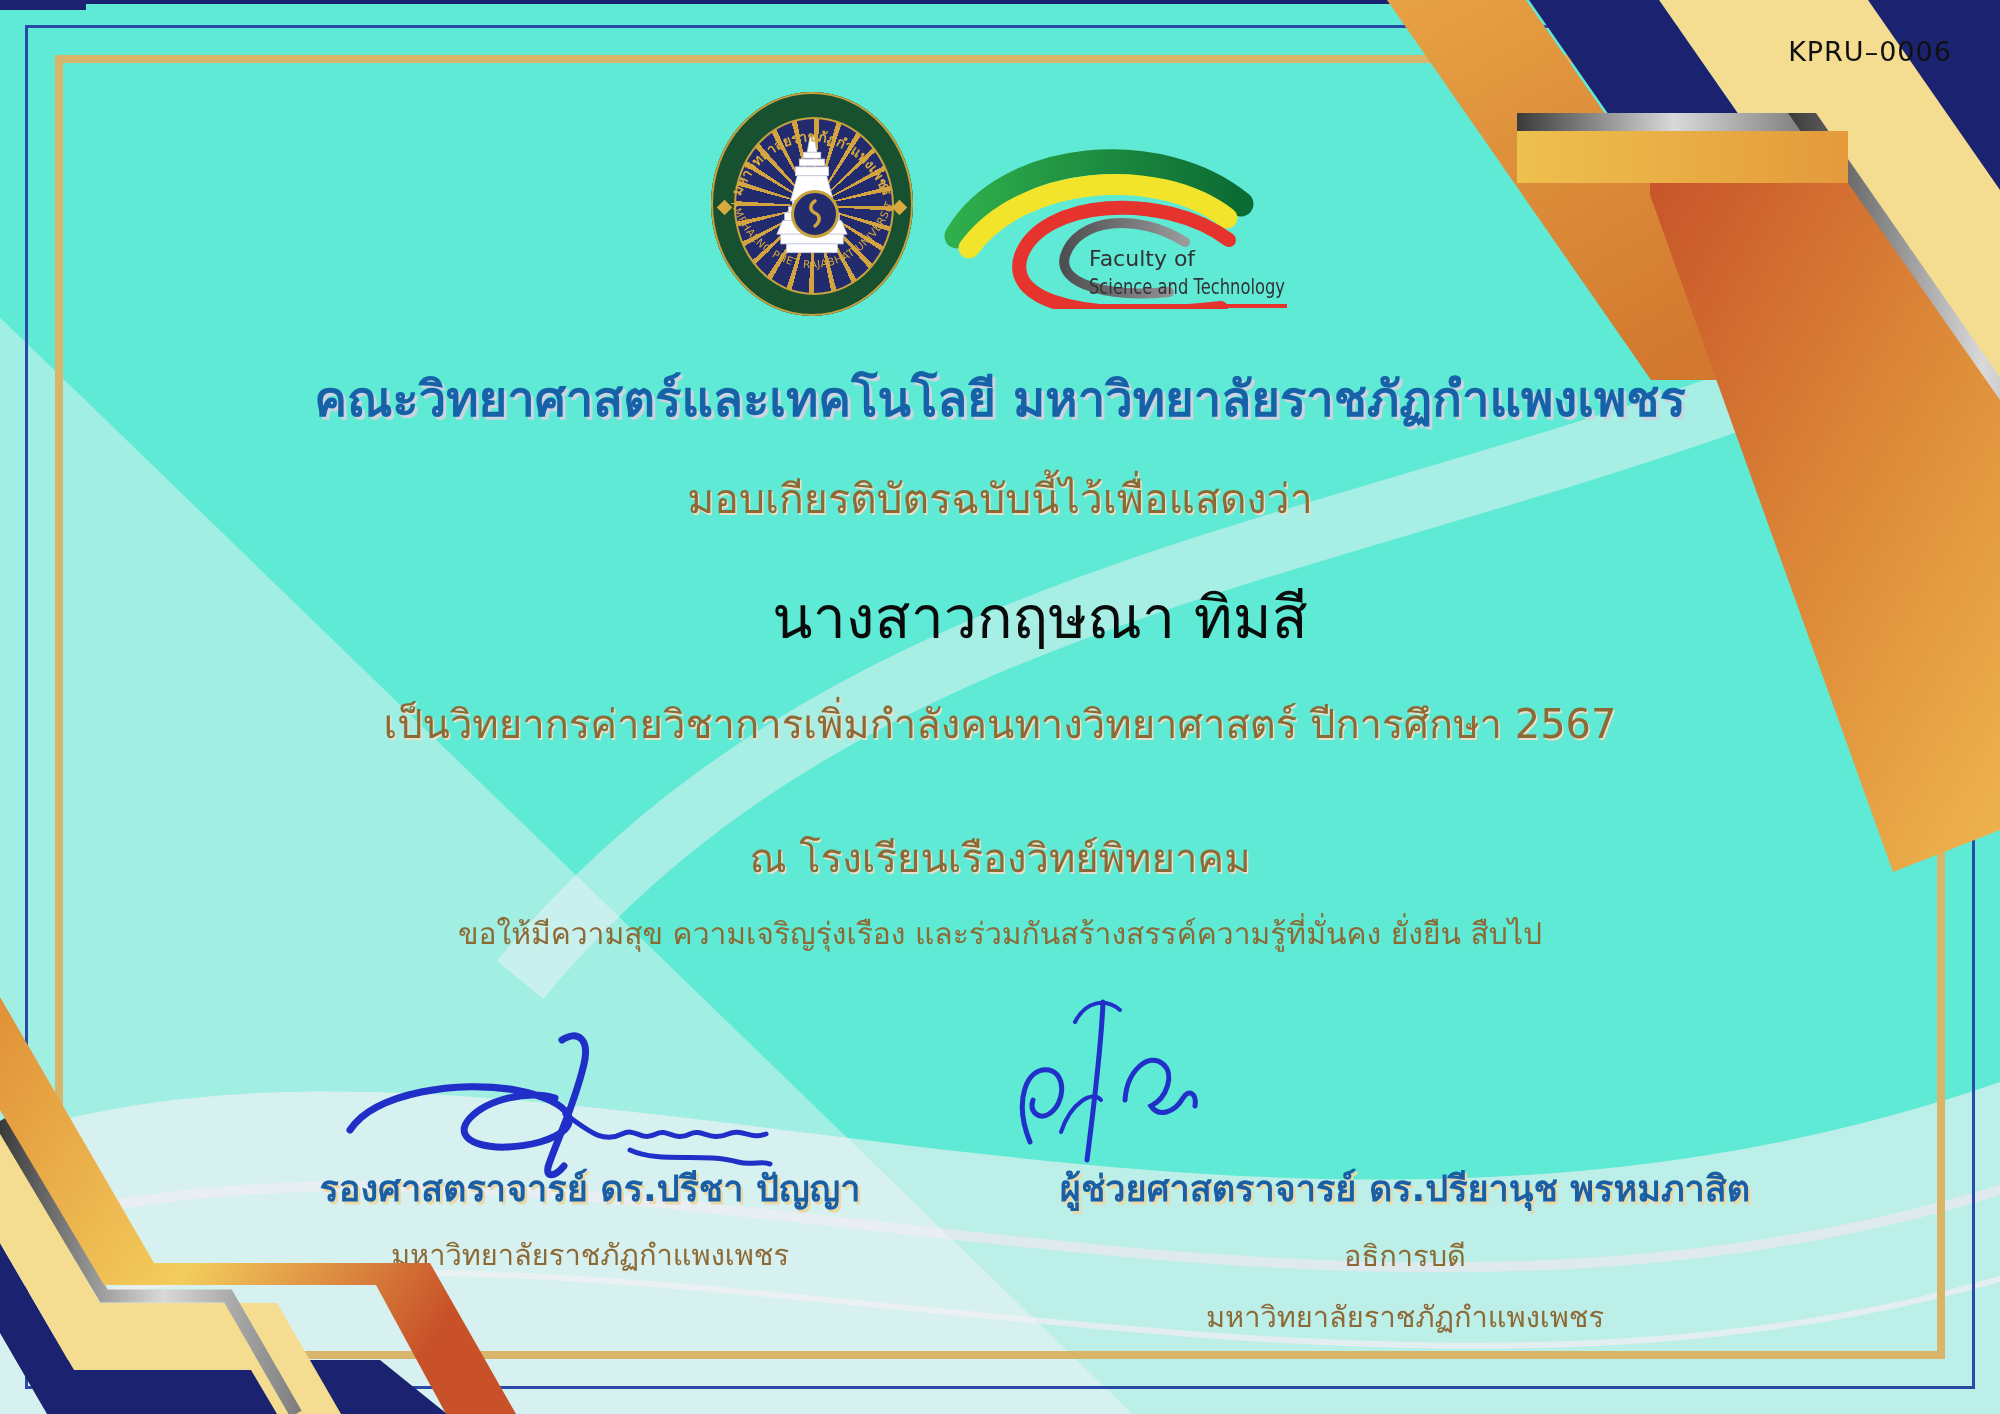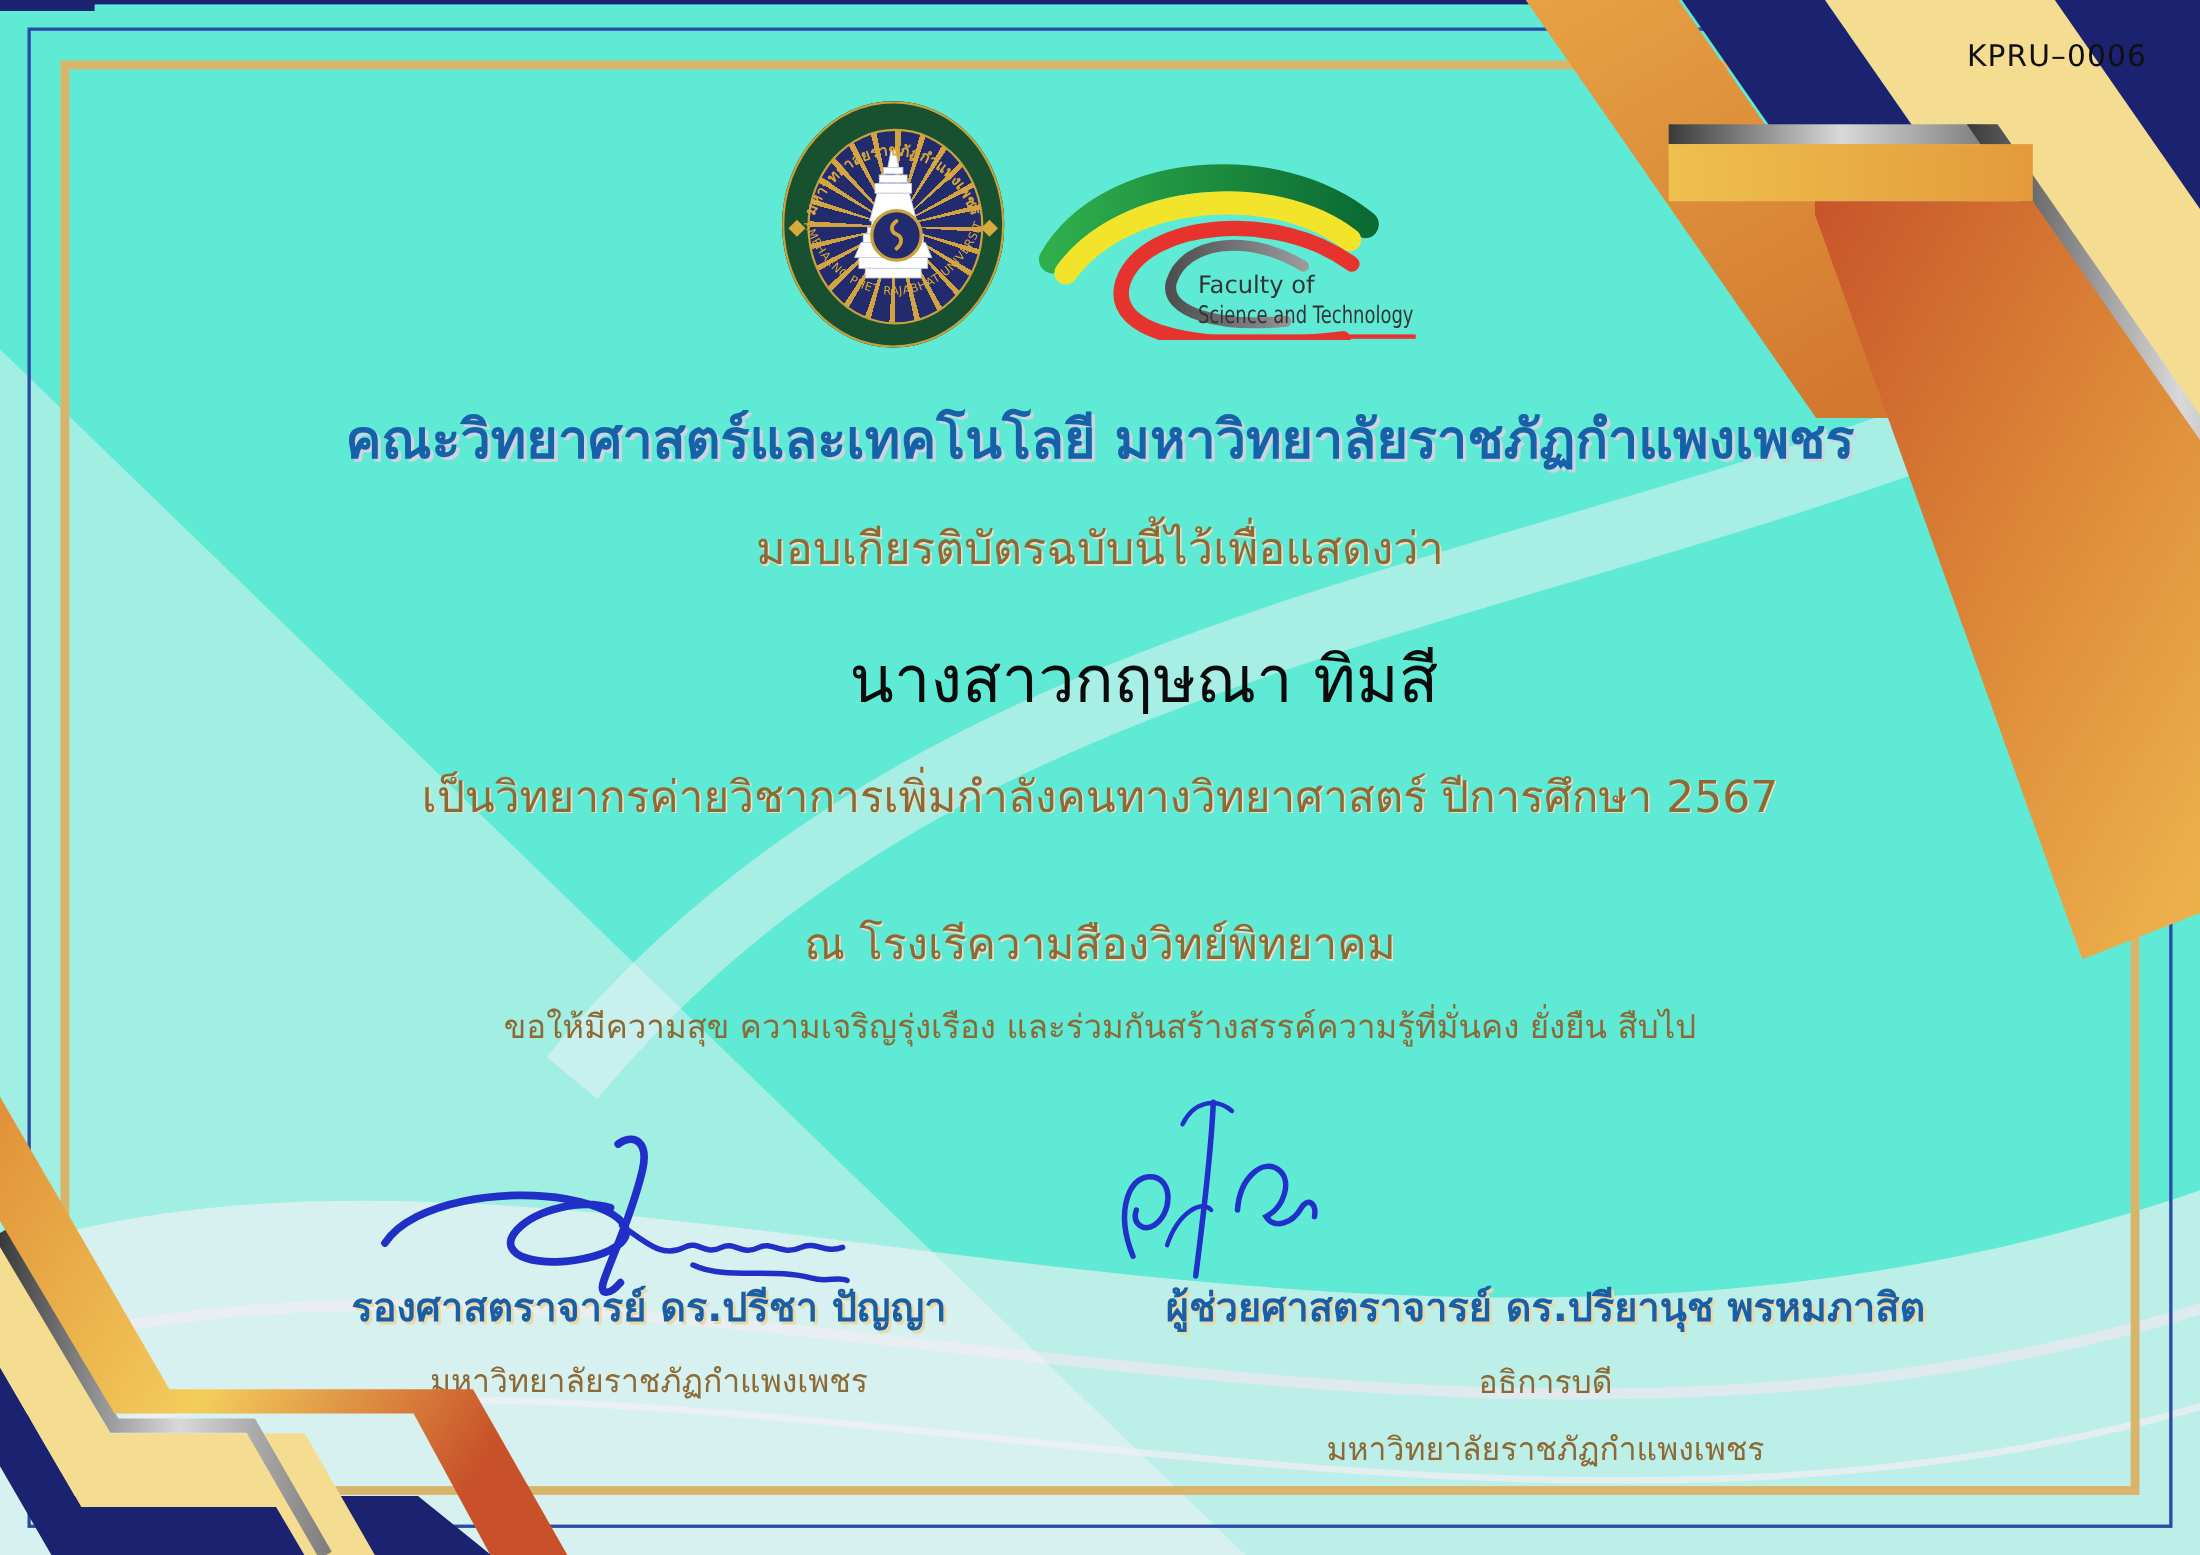--- a/index.html
+++ b/index.html
@@ -170,21 +170,21 @@
       <text x="160" y="142" font-size="22" fill="#333335">Faculty of</text>
       <text x="160" y="170" font-size="22" fill="#333335" textLength="196" lengthAdjust="spacingAndGlyphs">Science and Technology</text>
       <rect x="158" y="180" width="200" height="4" fill="#e7332d"></rect>
     </svg>
   </div>
 
   <div class="ctext subtitle">มอบเกียรติบัตรฉบับนี้ไว้เพื่อแสดงว่า</div>
   <div class="ctext title">คณะวิทยาศาสตร์และเทคโนโลยี มหาวิทยาลัยราชภัฏกำแพงเพชร</div>
   <div class="ctext recipient">นางสาวกฤษณา ทิมสี</div>
   <div class="ctext bodyline b1">เป็นวิทยากรค่ายวิชาการเพิ่มกำลังคนทางวิทยาศาสตร์ ปีการศึกษา 2567</div>
-  <div class="ctext bodyline b3">ณ โรงเรีความสืองวิทย์พิทยาคม</div>
+  <div class="ctext bodyline b3">ณ โรงเรียนเรืองวิทย์พิทยาคม</div>
   <div class="ctext wish">ขอให้มีความสุข ความเจริญรุ่งเรือง และร่วมกันสร้างสรรค์ความรู้ที่มั่นคง ยั่งยืน สืบไป</div>
 
   <svg class="sig-svg sig-left-svg" width="460" height="160" viewBox="0 0 460 160">
     <g fill="none" stroke="#1f2fc7" stroke-linecap="round">
       <path stroke-width="7" d="M20,108 C45,70 130,58 185,68 C245,79 258,106 210,120 C162,133 118,120 140,96 C158,77 198,68 225,76"></path>
       <path stroke-width="7" d="M232,18 C247,8 260,16 254,42 C244,84 228,116 219,142 C214,156 224,156 234,144"></path>
       <path stroke-width="5" d="M235,92 C258,108 272,122 292,112 C306,105 310,120 326,112 C338,106 344,120 360,112 C372,106 380,120 398,112 C412,106 420,118 436,112"></path>
       <path stroke-width="5" d="M300,128 C330,142 372,130 408,140 C422,144 432,138 440,142"></path>
     </g>
   </svg>

